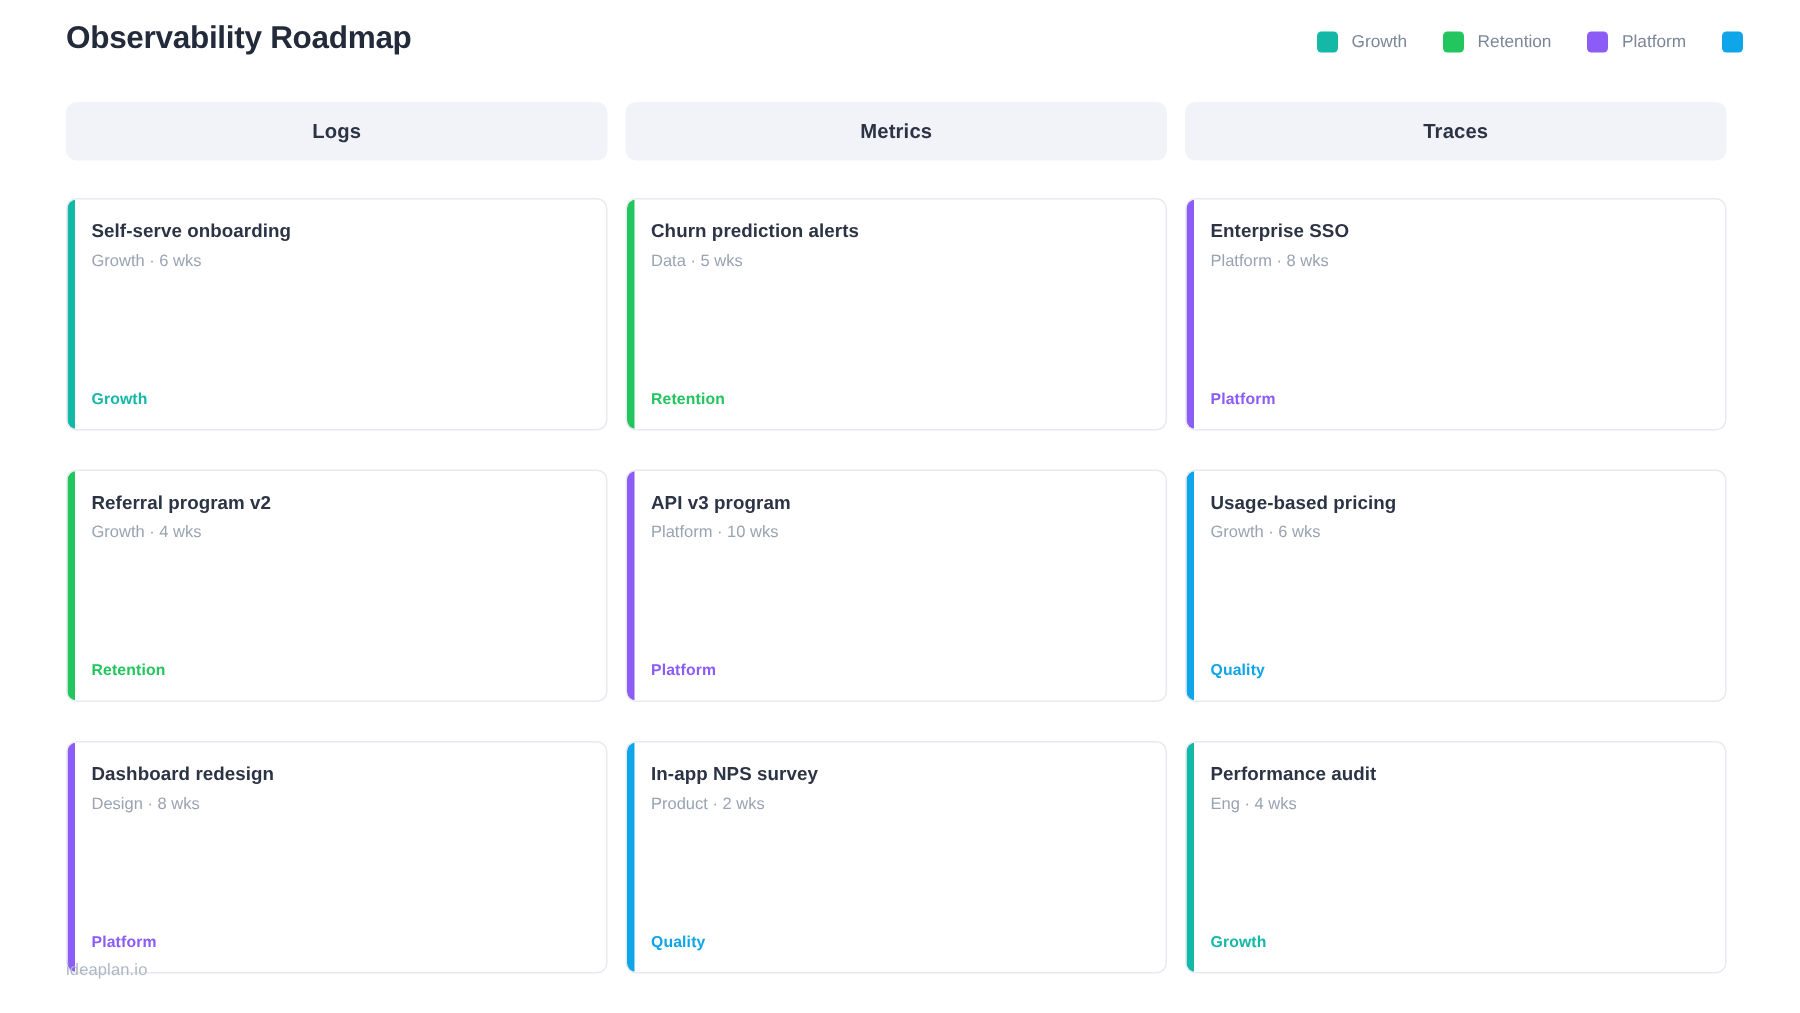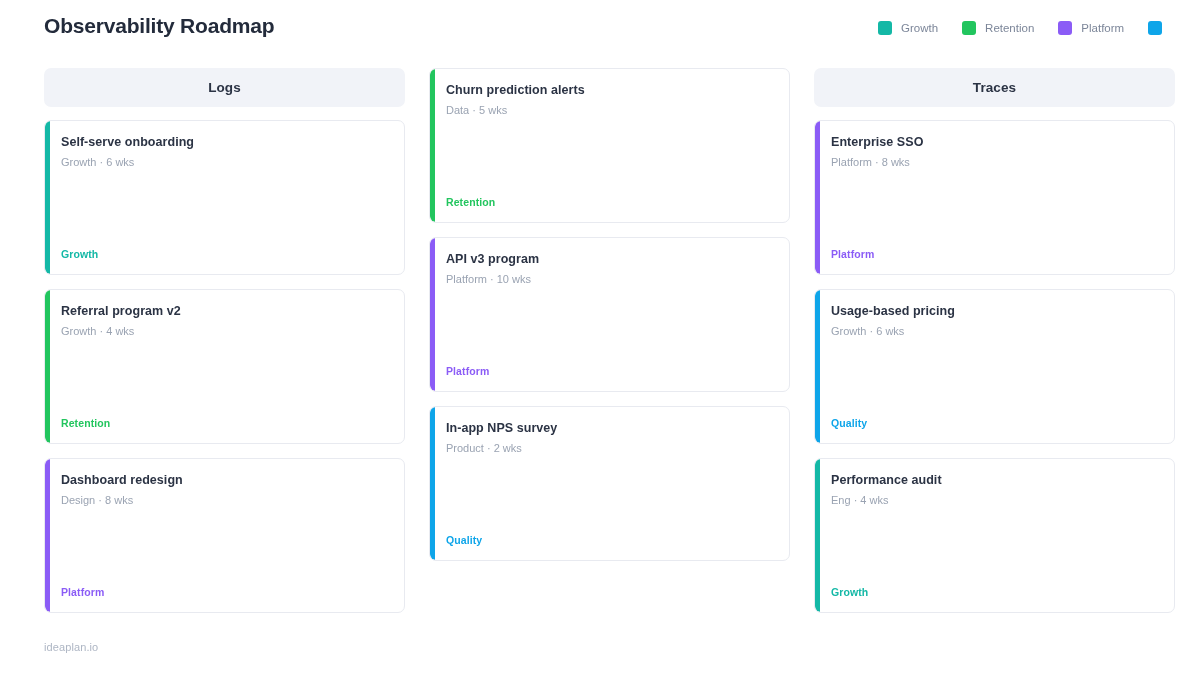--- a/index.html
+++ b/index.html
@@ -79,21 +79,21 @@
     line-height: 14px;
   }
 
   
   .board {
     position: absolute;
     left: 44px;
     top: 68px;
     width: 1112px;
     display: flex;
-    gap: 24px;
+    gap: 12px;
   }
 
   .column {
     width: 361px;
     flex: 0 0 361px;
     display: flex;
     flex-direction: column;
   }
 
   .column-header {
@@ -116,20 +116,21 @@
   
   .card {
     position: relative;
     height: 155px;
     background: #ffffff;
     border: 1px solid #e8eaf0;
     border-radius: 7px;
     margin-bottom: 14px;
     padding: 13px 14px 0 16px;
     overflow: hidden;
+    margin-top: 12px;
   }
 
   .card:last-child { margin-bottom: 0; }
 
   .card-accent {
     position: absolute;
     left: 0;
     top: 0;
     bottom: 0;
     width: 5px;
@@ -216,20 +217,23 @@
           <div class="card-tag" style="color: rgb(34, 197, 94);">Retention</div>
         </div>
         <div class="card">
           <div class="card-accent" style="background: rgb(139, 92, 246);"></div>
           <div class="card-title">Dashboard redesign</div>
           <div class="card-meta">Design · 8 wks</div>
           <div class="card-tag" style="color: rgb(139, 92, 246);">Platform</div>
         </div>
       </div>
       <div class="column">
+        <div class="column-header">
+          <div class="column-title">Metrics</div>
+        </div>
         <div class="card">
           <div class="card-accent" style="background: rgb(34, 197, 94);"></div>
           <div class="card-title">Churn prediction alerts</div>
           <div class="card-meta">Data · 5 wks</div>
           <div class="card-tag" style="color: rgb(34, 197, 94);">Retention</div>
         </div>
         <div class="card">
           <div class="card-accent" style="background: rgb(139, 92, 246);"></div>
           <div class="card-title">API v3 program</div>
           <div class="card-meta">Platform · 10 wks</div>

